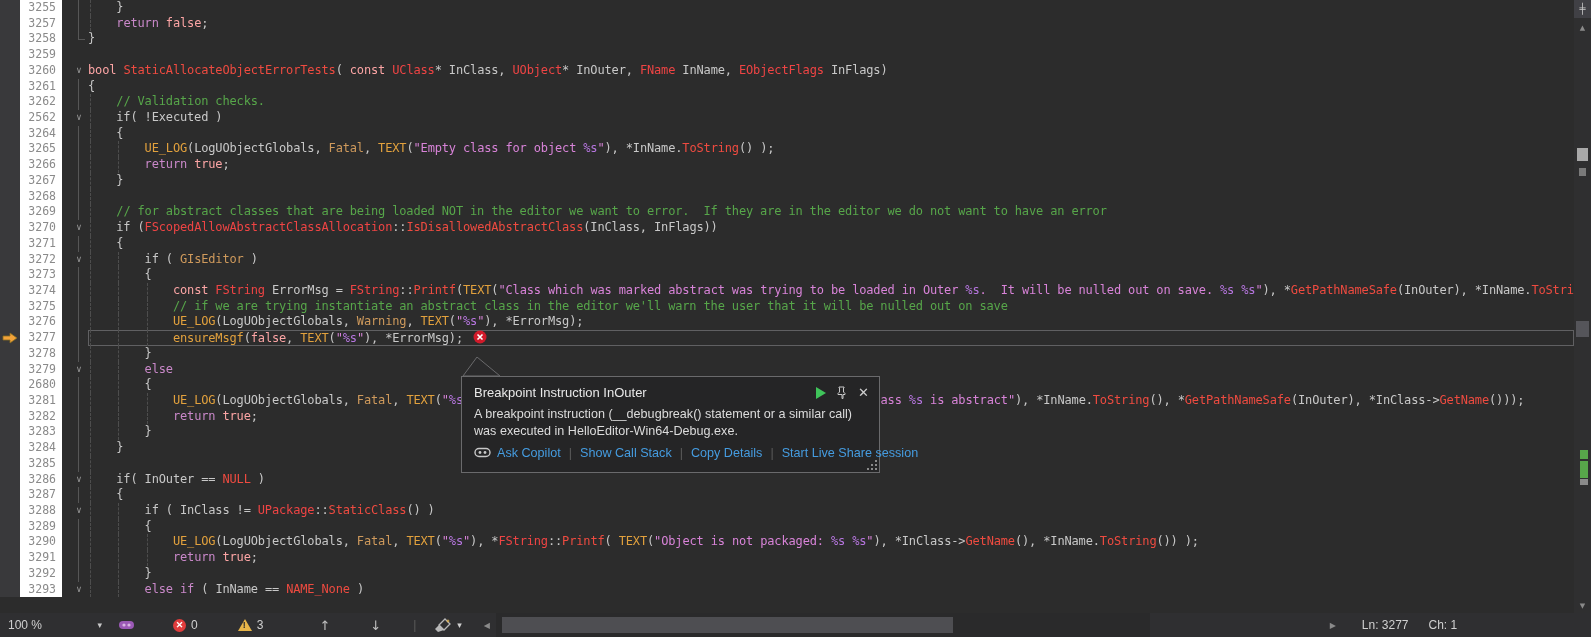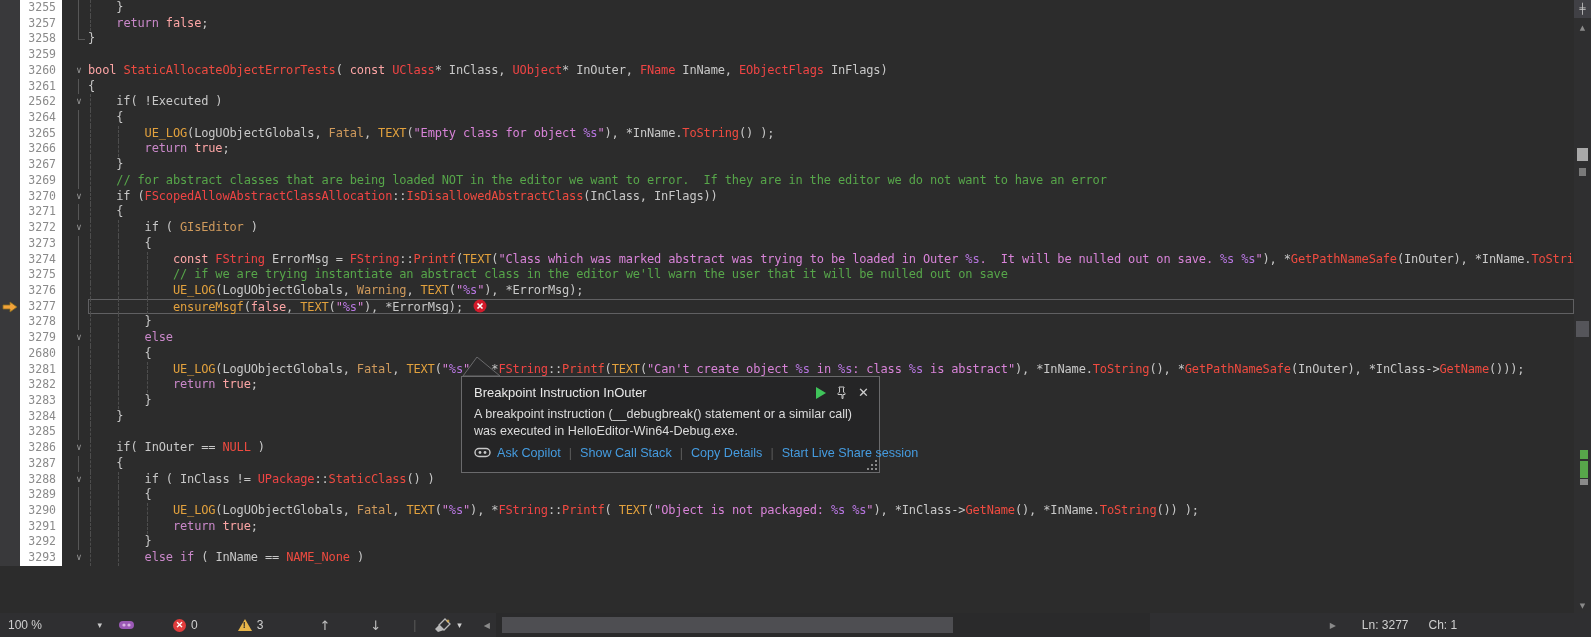--- a/index.html
+++ b/index.html
@@ -74,25 +74,27 @@
 <div id="screen">
 
   <div id="editor">
     <div id="code-lines">
         <div class="row"><div class="m-bp"></div><div class="m-num">3255</div><div class="m-gap"></div><div class="m-fold"><span class="fold-line"></span></div><div class="code"><span class="guide" style="left: 2px;"></span><span class="tk-p">    }</span></div></div>
         <div class="row"><div class="m-bp"></div><div class="m-num">3257</div><div class="m-gap"></div><div class="m-fold"><span class="fold-line"></span></div><div class="code"><span class="guide" style="left: 2px;"></span><span class="tk-p">    </span><span class="tk-kp">return</span><span class="tk-p"> </span><span class="tk-kb">false</span><span class="tk-p">;</span></div></div>
         <div class="row"><div class="m-bp"></div><div class="m-num">3258</div><div class="m-gap"></div><div class="m-fold"><span class="fold-corner"></span></div><div class="code"><span class="tk-p">}</span></div></div>
         <div class="row"><div class="m-bp"></div><div class="m-num">3259</div><div class="m-gap"></div><div class="m-fold"></div><div class="code"></div></div>
         <div class="row"><div class="m-bp"></div><div class="m-num">3260</div><div class="m-gap"></div><div class="m-fold">∨</div><div class="code"><span class="tk-kb">bool</span><span class="tk-p"> </span><span class="tk-r">StaticAllocateObjectErrorTests</span><span class="tk-p">( </span><span class="tk-kb">const</span><span class="tk-p"> </span><span class="tk-t">UClass</span><span class="tk-p">* InClass, </span><span class="tk-t">UObject</span><span class="tk-p">* InOuter, </span><span class="tk-t">FName</span><span class="tk-p"> InName, </span><span class="tk-t">EObjectFlags</span><span class="tk-p"> InFlags)</span></div></div>
         <div class="row"><div class="m-bp"></div><div class="m-num">3261</div><div class="m-gap"></div><div class="m-fold"><span class="fold-line"></span></div><div class="code"><span class="tk-p">{</span></div></div>
+        <div class="row"><div class="m-bp"></div><div class="m-num">3262</div><div class="m-gap"></div><div class="m-fold"><span class="fold-line"></span></div><div class="code"><span class="guide" style="left: 2px;"></span><span class="tk-p">    </span><span class="tk-c">// Validation checks.</span></div></div>
         <div class="row"><div class="m-bp"></div><div class="m-num">2562</div><div class="m-gap"></div><div class="m-fold">∨</div><div class="code"><span class="guide" style="left: 2px;"></span><span class="tk-p">    if( !Executed )</span></div></div>
         <div class="row"><div class="m-bp"></div><div class="m-num">3264</div><div class="m-gap"></div><div class="m-fold"><span class="fold-line"></span></div><div class="code"><span class="guide" style="left: 2px;"></span><span class="tk-p">    {</span></div></div>
         <div class="row"><div class="m-bp"></div><div class="m-num">3265</div><div class="m-gap"></div><div class="m-fold"><span class="fold-line"></span></div><div class="code"><span class="guide" style="left: 2px;"></span><span class="guide" style="left: 30.3px;"></span><span class="tk-p">        </span><span class="tk-m">UE_LOG</span><span class="tk-p">(LogUObjectGlobals, </span><span class="tk-e">Fatal</span><span class="tk-p">, </span><span class="tk-m">TEXT</span><span class="tk-p">(</span><span class="tk-s">"Empty class for object </span><span class="tk-f">%s</span><span class="tk-s">"</span><span class="tk-p">), *InName.</span><span class="tk-r">ToString</span><span class="tk-p">() );</span></div></div>
         <div class="row"><div class="m-bp"></div><div class="m-num">3266</div><div class="m-gap"></div><div class="m-fold"><span class="fold-line"></span></div><div class="code"><span class="guide" style="left: 2px;"></span><span class="guide" style="left: 30.3px;"></span><span class="tk-p">        </span><span class="tk-kp">return</span><span class="tk-p"> </span><span class="tk-kb">true</span><span class="tk-p">;</span></div></div>
         <div class="row"><div class="m-bp"></div><div class="m-num">3267</div><div class="m-gap"></div><div class="m-fold"><span class="fold-line"></span></div><div class="code"><span class="guide" style="left: 2px;"></span><span class="tk-p">    }</span></div></div>
+        <div class="row"><div class="m-bp"></div><div class="m-num">3268</div><div class="m-gap"></div><div class="m-fold"><span class="fold-line"></span></div><div class="code"><span class="guide" style="left: 2px;"></span></div></div>
         <div class="row"><div class="m-bp"></div><div class="m-num">3269</div><div class="m-gap"></div><div class="m-fold"><span class="fold-line"></span></div><div class="code"><span class="guide" style="left: 2px;"></span><span class="tk-p">    </span><span class="tk-c">// for abstract classes that are being loaded NOT in the editor we want to error.  If they are in the editor we do not want to have an error</span></div></div>
         <div class="row"><div class="m-bp"></div><div class="m-num">3270</div><div class="m-gap"></div><div class="m-fold">∨</div><div class="code"><span class="guide" style="left: 2px;"></span><span class="tk-p">    if (</span><span class="tk-t">FScopedAllowAbstractClassAllocation</span><span class="tk-p">::</span><span class="tk-r">IsDisallowedAbstractClass</span><span class="tk-p">(InClass, InFlags))</span></div></div>
         <div class="row"><div class="m-bp"></div><div class="m-num">3271</div><div class="m-gap"></div><div class="m-fold"><span class="fold-line"></span></div><div class="code"><span class="guide" style="left: 2px;"></span><span class="tk-p">    {</span></div></div>
         <div class="row"><div class="m-bp"></div><div class="m-num">3272</div><div class="m-gap"></div><div class="m-fold">∨</div><div class="code"><span class="guide" style="left: 2px;"></span><span class="guide" style="left: 30.3px;"></span><span class="tk-p">        if ( </span><span class="tk-e">GIsEditor</span><span class="tk-p"> )</span></div></div>
         <div class="row"><div class="m-bp"></div><div class="m-num">3273</div><div class="m-gap"></div><div class="m-fold"><span class="fold-line"></span></div><div class="code"><span class="guide" style="left: 2px;"></span><span class="guide" style="left: 30.3px;"></span><span class="tk-p">        {</span></div></div>
         <div class="row"><div class="m-bp"></div><div class="m-num">3274</div><div class="m-gap"></div><div class="m-fold"><span class="fold-line"></span></div><div class="code"><span class="guide" style="left: 2px;"></span><span class="guide" style="left: 30.3px;"></span><span class="guide" style="left: 58.6px;"></span><span class="tk-p">            </span><span class="tk-kb">const</span><span class="tk-p"> </span><span class="tk-t">FString</span><span class="tk-p"> ErrorMsg = </span><span class="tk-t">FString</span><span class="tk-p">::</span><span class="tk-r">Printf</span><span class="tk-p">(</span><span class="tk-m">TEXT</span><span class="tk-p">(</span><span class="tk-s">"Class which was marked abstract was trying to be loaded in Outer </span><span class="tk-f">%s</span><span class="tk-s">.  It will be nulled out on save. </span><span class="tk-f">%s</span><span class="tk-s"> </span><span class="tk-f">%s</span><span class="tk-s">"</span><span class="tk-p">), *</span><span class="tk-r">GetPathNameSafe</span><span class="tk-p">(InOuter), *InName.</span><span class="tk-r">ToString</span></div></div>
         <div class="row"><div class="m-bp"></div><div class="m-num">3275</div><div class="m-gap"></div><div class="m-fold"><span class="fold-line"></span></div><div class="code"><span class="guide" style="left: 2px;"></span><span class="guide" style="left: 30.3px;"></span><span class="guide" style="left: 58.6px;"></span><span class="tk-p">            </span><span class="tk-c">// if we are trying instantiate an abstract class in the editor we'll warn the user that it will be nulled out on save</span></div></div>
         <div class="row"><div class="m-bp"></div><div class="m-num">3276</div><div class="m-gap"></div><div class="m-fold"><span class="fold-line"></span></div><div class="code"><span class="guide" style="left: 2px;"></span><span class="guide" style="left: 30.3px;"></span><span class="guide" style="left: 58.6px;"></span><span class="tk-p">            </span><span class="tk-m">UE_LOG</span><span class="tk-p">(LogUObjectGlobals, </span><span class="tk-e">Warning</span><span class="tk-p">, </span><span class="tk-m">TEXT</span><span class="tk-p">(</span><span class="tk-s">"</span><span class="tk-f">%s</span><span class="tk-s">"</span><span class="tk-p">), *ErrorMsg);</span></div></div>
         <div class="row current"><div class="m-bp"><svg class="exec-arrow" width="16" height="12" viewBox="0 0 16 12">
               <path d="M1 4 h7 V1 l7 5 -7 5 V8 H1 z" fill="#f2a33a" stroke="#8a6d1f" stroke-width="0.8"></path>

